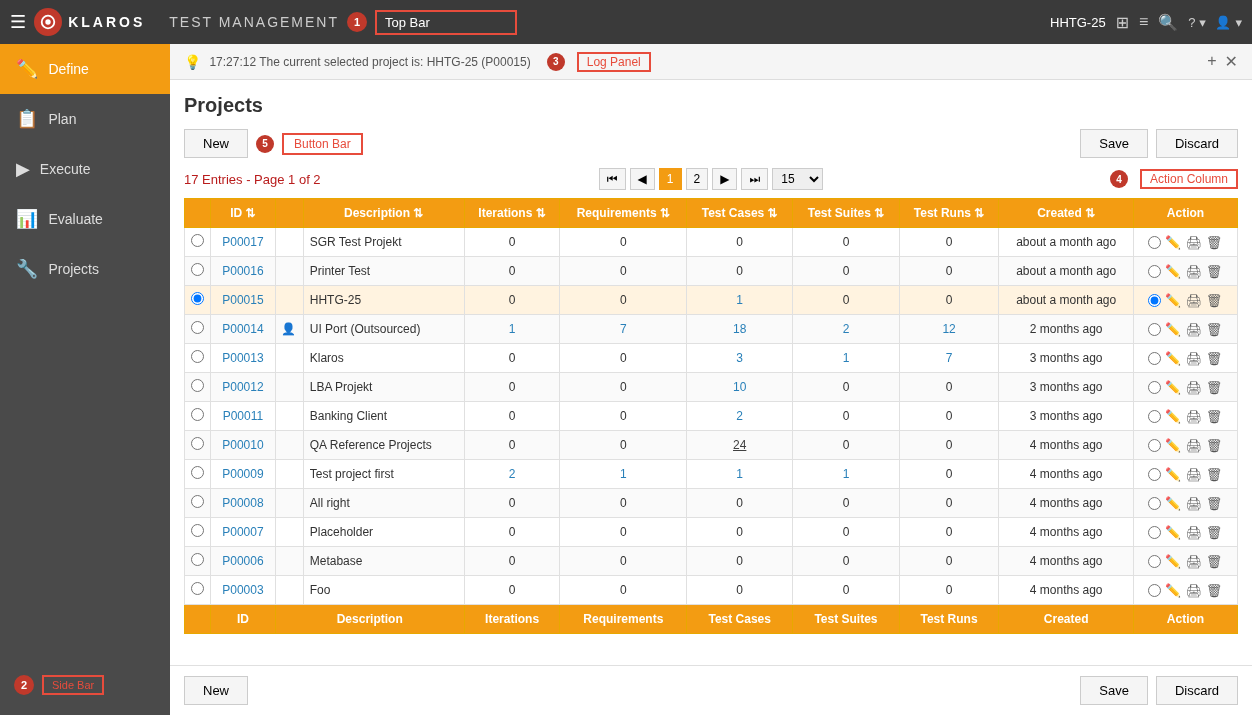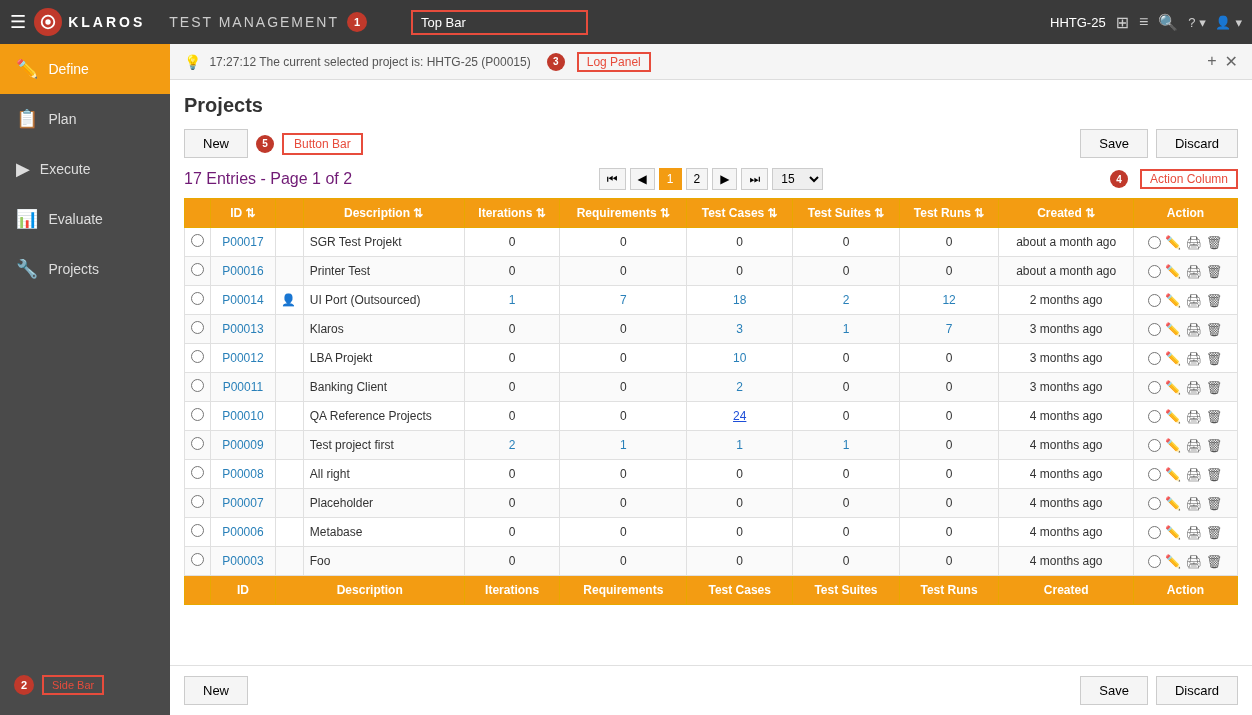--- a/index.html
+++ b/index.html
@@ -15,21 +15,21 @@
       gap: 8px;
     }
     .topbar-menu-icon { color: #fff; font-size: 18px; cursor: pointer; }
     .topbar-logo { display: flex; align-items: center; gap: 6px; }
     .topbar-logo-circle { width: 28px; height: 28px; background: #c0392b; border-radius: 50%; display: flex; align-items: center; justify-content: center; }
     .topbar-logo-circle svg { width: 18px; height: 18px; }
     .topbar-app-name { color: #fff; font-size: 14px; letter-spacing: 3px; font-weight: bold; }
     .topbar-divider { color: #777; margin: 0 4px; }
     .topbar-sub-name { color: #ccc; font-size: 14px; letter-spacing: 2px; }
     .topbar-badge { background: #c0392b; color: #fff; border-radius: 50%; width: 20px; height: 20px; display: flex; align-items: center; justify-content: center; font-size: 11px; font-weight: bold; }
-    .topbar-title-input { background: transparent; border: 2px solid #e74c3c; color: #fff; padding: 3px 8px; font-size: 13px; width: 177px; outline: none; margin-left: 36px; }
+    .topbar-title-input { background: transparent; border: 2px solid #e74c3c; color: #fff; padding: 3px 8px; font-size: 13px; width: 142px; outline: none; }
     .topbar-right { margin-left: auto; display: flex; align-items: center; gap: 10px; color: #ccc; font-size: 13px; }
     .topbar-project-id { color: #fff; }
     .topbar-icon-btn { color: #ccc; cursor: pointer; font-size: 16px; }
     .topbar-search-btn { color: #ccc; cursor: pointer; font-size: 16px; }
     .topbar-help-btn { color: #ccc; cursor: pointer; }
     .topbar-user-btn { color: #ccc; cursor: pointer; }
 
     
     .layout { display: flex; height: calc(715px - 44px); }
 
@@ -58,21 +58,21 @@
 
     
     .toolbar { display: flex; align-items: center; gap: 8px; margin-bottom: 10px; }
     .btn-new { background: #f5f5f5; border: 1px solid #ccc; padding: 6px 18px; cursor: pointer; font-size: 13px; }
     .toolbar-spacer { flex: 1; }
     .btn-save { background: #f5f5f5; border: 1px solid #ccc; padding: 6px 18px; cursor: pointer; font-size: 13px; }
     .btn-discard { background: #f5f5f5; border: 1px solid #ccc; padding: 6px 18px; cursor: pointer; font-size: 13px; }
 
     
     .pagination { display: flex; align-items: center; gap: 4px; margin-bottom: 8px; justify-content: center; position: relative; }
-    .pagination-info { position: absolute; left: 0; color: #701a75; font-size: 16px; }
+    .pagination-info { position: absolute; left: 0; color: #b91c1c; font-size: 13px; }
     .pagination-btn { background: #f5f5f5; border: 1px solid #ccc; padding: 3px 7px; cursor: pointer; font-size: 12px; }
     .pagination-btn.active { background: #f39c12; color: #fff; border-color: #f39c12; }
     .pagination-select { border: 1px solid #ccc; padding: 2px 4px; font-size: 12px; }
 
     
     .table-wrap { overflow-x: auto; }
     table { width: 100%; border-collapse: collapse; font-size: 12px; }
     thead tr { background: #f39c12; color: #fff; }
     thead th { padding: 7px 6px; text-align: center; border: 1px solid #e8a800; white-space: nowrap; cursor: pointer; }
     thead th.check-col { width: 26px; }
@@ -243,20 +243,40 @@
                 <td>about a month ago</td>
                 <td>
       <div class="action-icons">
         <input type="radio" style="cursor: pointer;">
         <span class="action-icon" title="Edit">✏️</span>
         <span class="action-icon" title="Print">🖨</span>
         <span class="action-icon" title="Delete">🗑</span>
       </div>
                 </td>
               </tr>
+              <tr style="background: rgb(255, 243, 224);">
+                <td><input type="radio" name="project-select" checked="" style=""></td>
+                <td><a class="link" href="#">P00015</a></td>
+                <td></td>
+                <td class="desc-col">HHTG-25</td>
+                <td style="color: rgb(51, 51, 51);">0</td>
+                <td style="color: rgb(51, 51, 51);">0</td>
+                <td style="color: rgb(41, 128, 185);">1</td>
+                <td style="color: rgb(51, 51, 51);">0</td>
+                <td style="color: rgb(51, 51, 51);">0</td>
+                <td>about a month ago</td>
+                <td>
+      <div class="action-icons">
+        <input type="radio" style="cursor: pointer;" checked="">
+        <span class="action-icon" title="Edit">✏️</span>
+        <span class="action-icon" title="Print">🖨</span>
+        <span class="action-icon" title="Delete">🗑</span>
+      </div>
+                </td>
+              </tr>
               <tr>
                 <td><input type="radio" name="project-select" style=""></td>
                 <td><a class="link" href="#">P00014</a></td>
                 <td>👤</td>
                 <td class="desc-col">UI Port (Outsourced)</td>
                 <td style="color: rgb(41, 128, 185);">1</td>
                 <td style="color: rgb(41, 128, 185);">7</td>
                 <td style="color: rgb(41, 128, 185);">18</td>
                 <td style="color: rgb(41, 128, 185);">2</td>
                 <td style="color: rgb(41, 128, 185);">12</td>
@@ -330,21 +350,21 @@
       </div>
                 </td>
               </tr>
               <tr>
                 <td><input type="radio" name="project-select" style=""></td>
                 <td><a class="link" href="#">P00010</a></td>
                 <td></td>
                 <td class="desc-col">QA Reference Projects</td>
                 <td style="color: rgb(51, 51, 51);">0</td>
                 <td style="color: rgb(51, 51, 51);">0</td>
-                <td style="color: #1d4ed8; text-decoration: underline;">24</td>
+                <td style="color: #404040; text-decoration: underline;">24</td>
                 <td style="color: rgb(51, 51, 51);">0</td>
                 <td style="color: rgb(51, 51, 51);">0</td>
                 <td>4 months ago</td>
                 <td>
       <div class="action-icons">
         <input type="radio" style="cursor: pointer;">
         <span class="action-icon" title="Edit">✏️</span>
         <span class="action-icon" title="Print">🖨</span>
         <span class="action-icon" title="Delete">🗑</span>
       </div>

